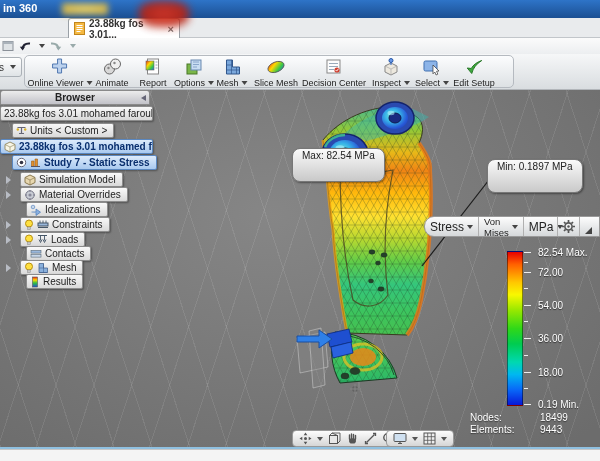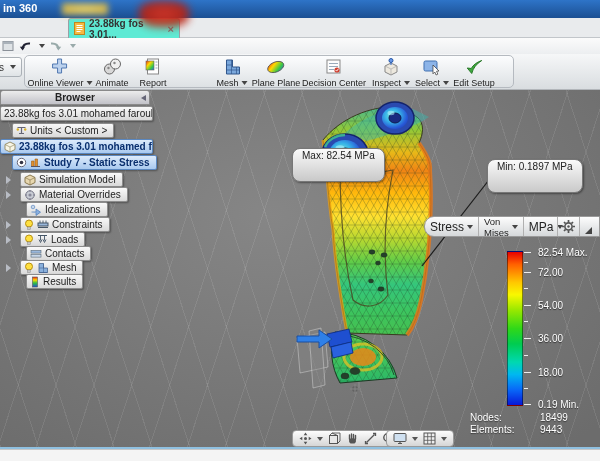--- a/index.html
+++ b/index.html
@@ -13,21 +13,21 @@
   .titlebar .apptitle { position:absolute; left:3px; top:2px; color:#fff; font-size:11px; font-weight:bold; }
   .blur-yellow { position:absolute; left:62px; top:3px; width:46px; height:12px;
     background:radial-gradient(#f2d96a,#d9b23a); filter:blur(3px); opacity:.9; }
   .blur-red { position:absolute; left:139px; top:1px; width:50px; height:26px;
     background:radial-gradient(#e0321e,#a01808); filter:blur(4px); opacity:.9; z-index:6; border-radius:40%; }
 
   
   .tabbar { left:0; top:18px; width:600px; height:20px; background:#e9ebed; border-bottom:1px solid #c2c6ca; z-index:3; }
   .tab-inactive { position:absolute; left:0; top:2px; width:66px; height:18px; font-size:10px; color:#555;
     padding:3px 2px 0 2px; border-right:1px solid #b8bcc0; white-space:nowrap; overflow:hidden; }
-  .tab-active { position:absolute; left:68px; top:0; width:112px; height:20px; background:#5eead4;
+  .tab-active { position:absolute; left:68px; top:0; width:112px; height:20px; background:#ffffff;
     border:1px solid #9aa0a6; border-bottom:none; border-radius:3px 3px 0 0;
     display:flex; align-items:center; gap:4px; padding:0 5px; font-size:10px; font-weight:bold; color:#333; }
   .tab-close { color:#777; font-size:11px; font-weight:bold; margin-left:4px; cursor:default; }
 
   
   .qat { left:0; top:38px; width:600px; height:16px; background:linear-gradient(#fbfbfb,#eceef0); z-index:3;
     display:flex; align-items:center; gap:4px; padding-left:2px; }
 
   
   .ribbon { left:0; top:54px; width:600px; height:36px;
@@ -193,40 +193,53 @@
       <svg width="20" height="20">
           <rect x="4" y="2" width="11" height="15" fill="#fff" stroke="#888"></rect>
           <rect x="2.5" y="4" width="8" height="9" fill="url(#gRain)" stroke="#666" stroke-width="0.6"></rect>
           <path d="M12,5 h2 M12,8 h2 M12,11 h2" stroke="#9ab" stroke-width="1"></path>
         </svg>
     </span>
     <span class="rlabel">
         <span>Report</span>
       </span>
   </div>
+  <div class="ritem" style="left:194px">
+    <span class="icon">
+      <svg width="20" height="20">
+          <rect x="3" y="7" width="10" height="10" fill="#7ab648" stroke="#4a7828"></rect>
+          <rect x="7" y="3" width="10" height="10" fill="#c8ddf2" stroke="#6888b0"></rect>
+          <path d="M9,5 h6 M9,7.5 h6 M9,10 h4" stroke="#7898c0" stroke-width="0.8"></path>
+        </svg>
+    </span>
+    <span class="rlabel">
+        <span>Options</span>
+        <span class="caret"></span>
+      </span>
+  </div>
   <div class="ritem" style="left:232px">
     <span class="icon">
       <svg width="20" height="20">
           <path d="M4,3 h6 v7 h7 v7 H4 z" fill="#7aa8dc" stroke="#30568c"></path>
           <path d="M4,8 h6 M4,13 h13 M9,3 v14 M14,10 v7" stroke="#30568c" stroke-width="0.7"></path>
         </svg>
     </span>
     <span class="rlabel">
         <span>Mesh</span>
         <span class="caret"></span>
       </span>
   </div>
   <div class="ritem" style="left:276px">
     <span class="icon">
       <svg width="20" height="20">
           <ellipse cx="10" cy="10" rx="8.5" ry="5" transform="rotate(-22 10 10)" fill="url(#gRain)" stroke="#555" stroke-width="0.8"></ellipse>
         </svg>
     </span>
     <span class="rlabel">
-        <span>Plane Plane</span>
+        <span>Slice Mesh</span>
       </span>
   </div>
   <div class="ritem" style="left:334px">
     <span class="icon">
       <svg width="20" height="20">
           <rect x="3" y="3" width="13" height="13" fill="#fdfdfd" stroke="#888"></rect>
           <path d="M5,6.5 h9 M5,9.5 h9 M5,12.5 h5" stroke="#9ab" stroke-width="1"></path>
           <circle cx="13" cy="13" r="2.6" fill="#d04030"></circle>
           <path d="M11.6,13 l1.1,1.1 L14.6,11.6" stroke="#fff" stroke-width="0.9" fill="none"></path>
         </svg>

